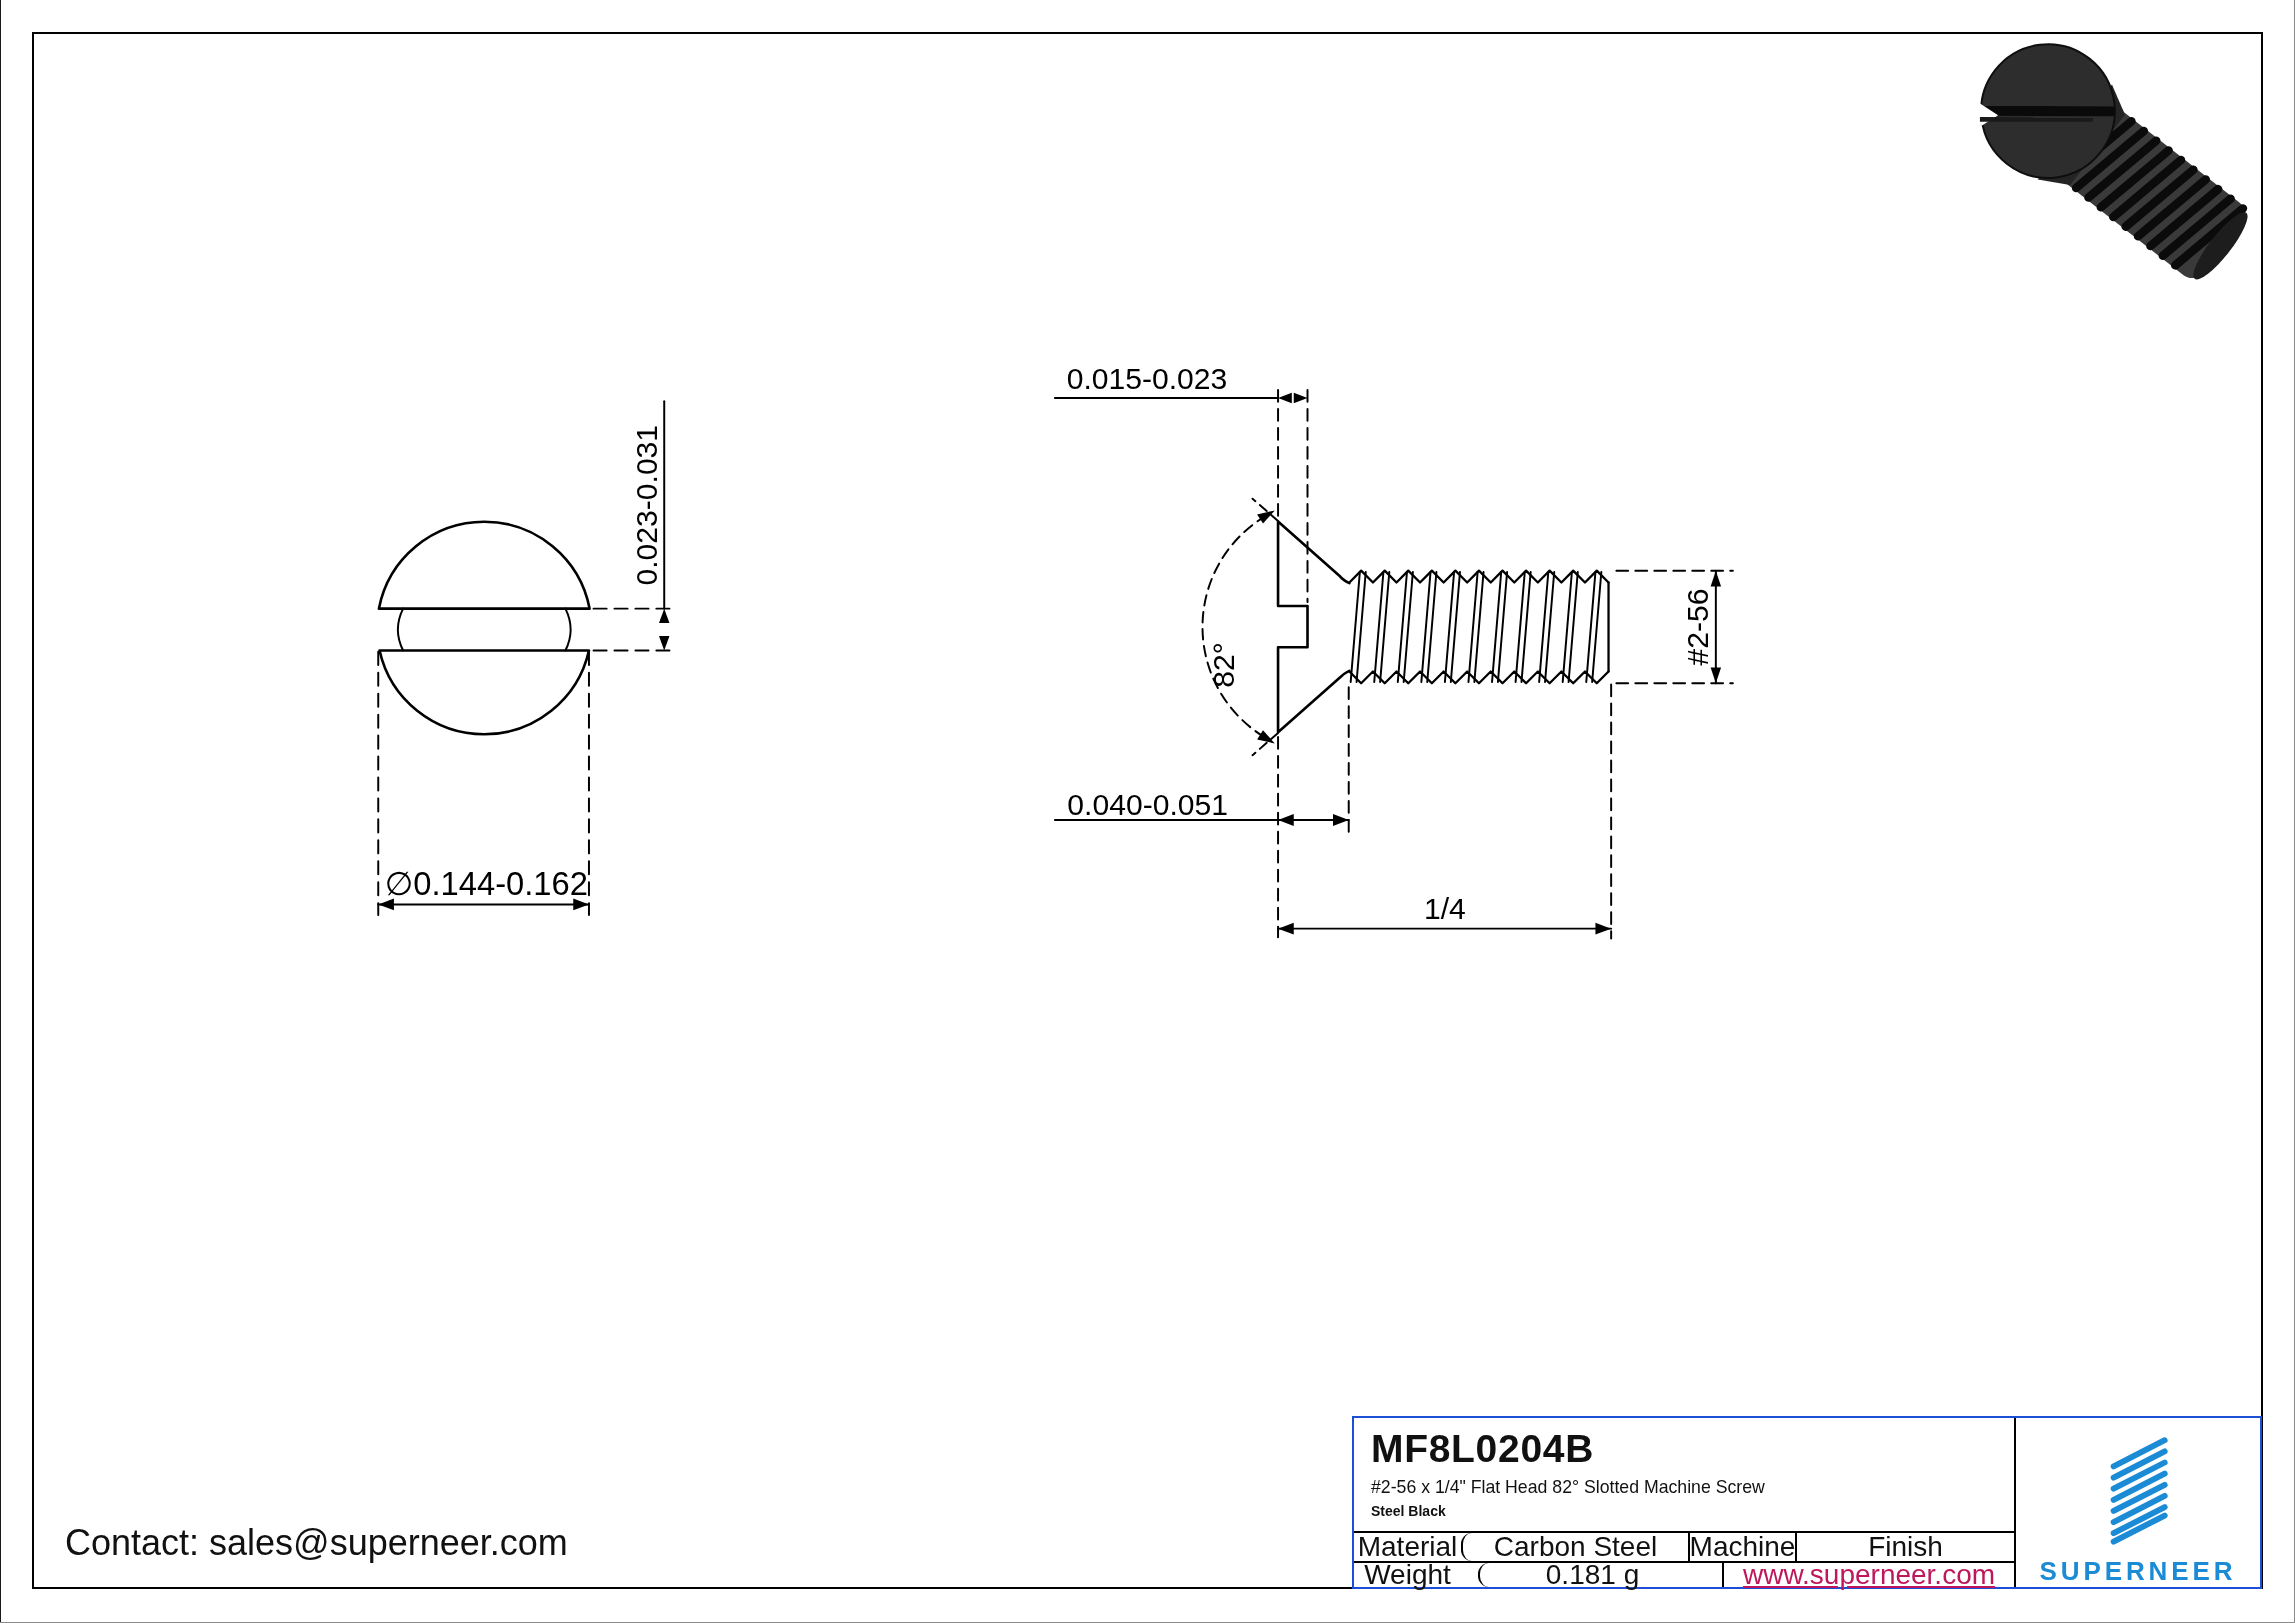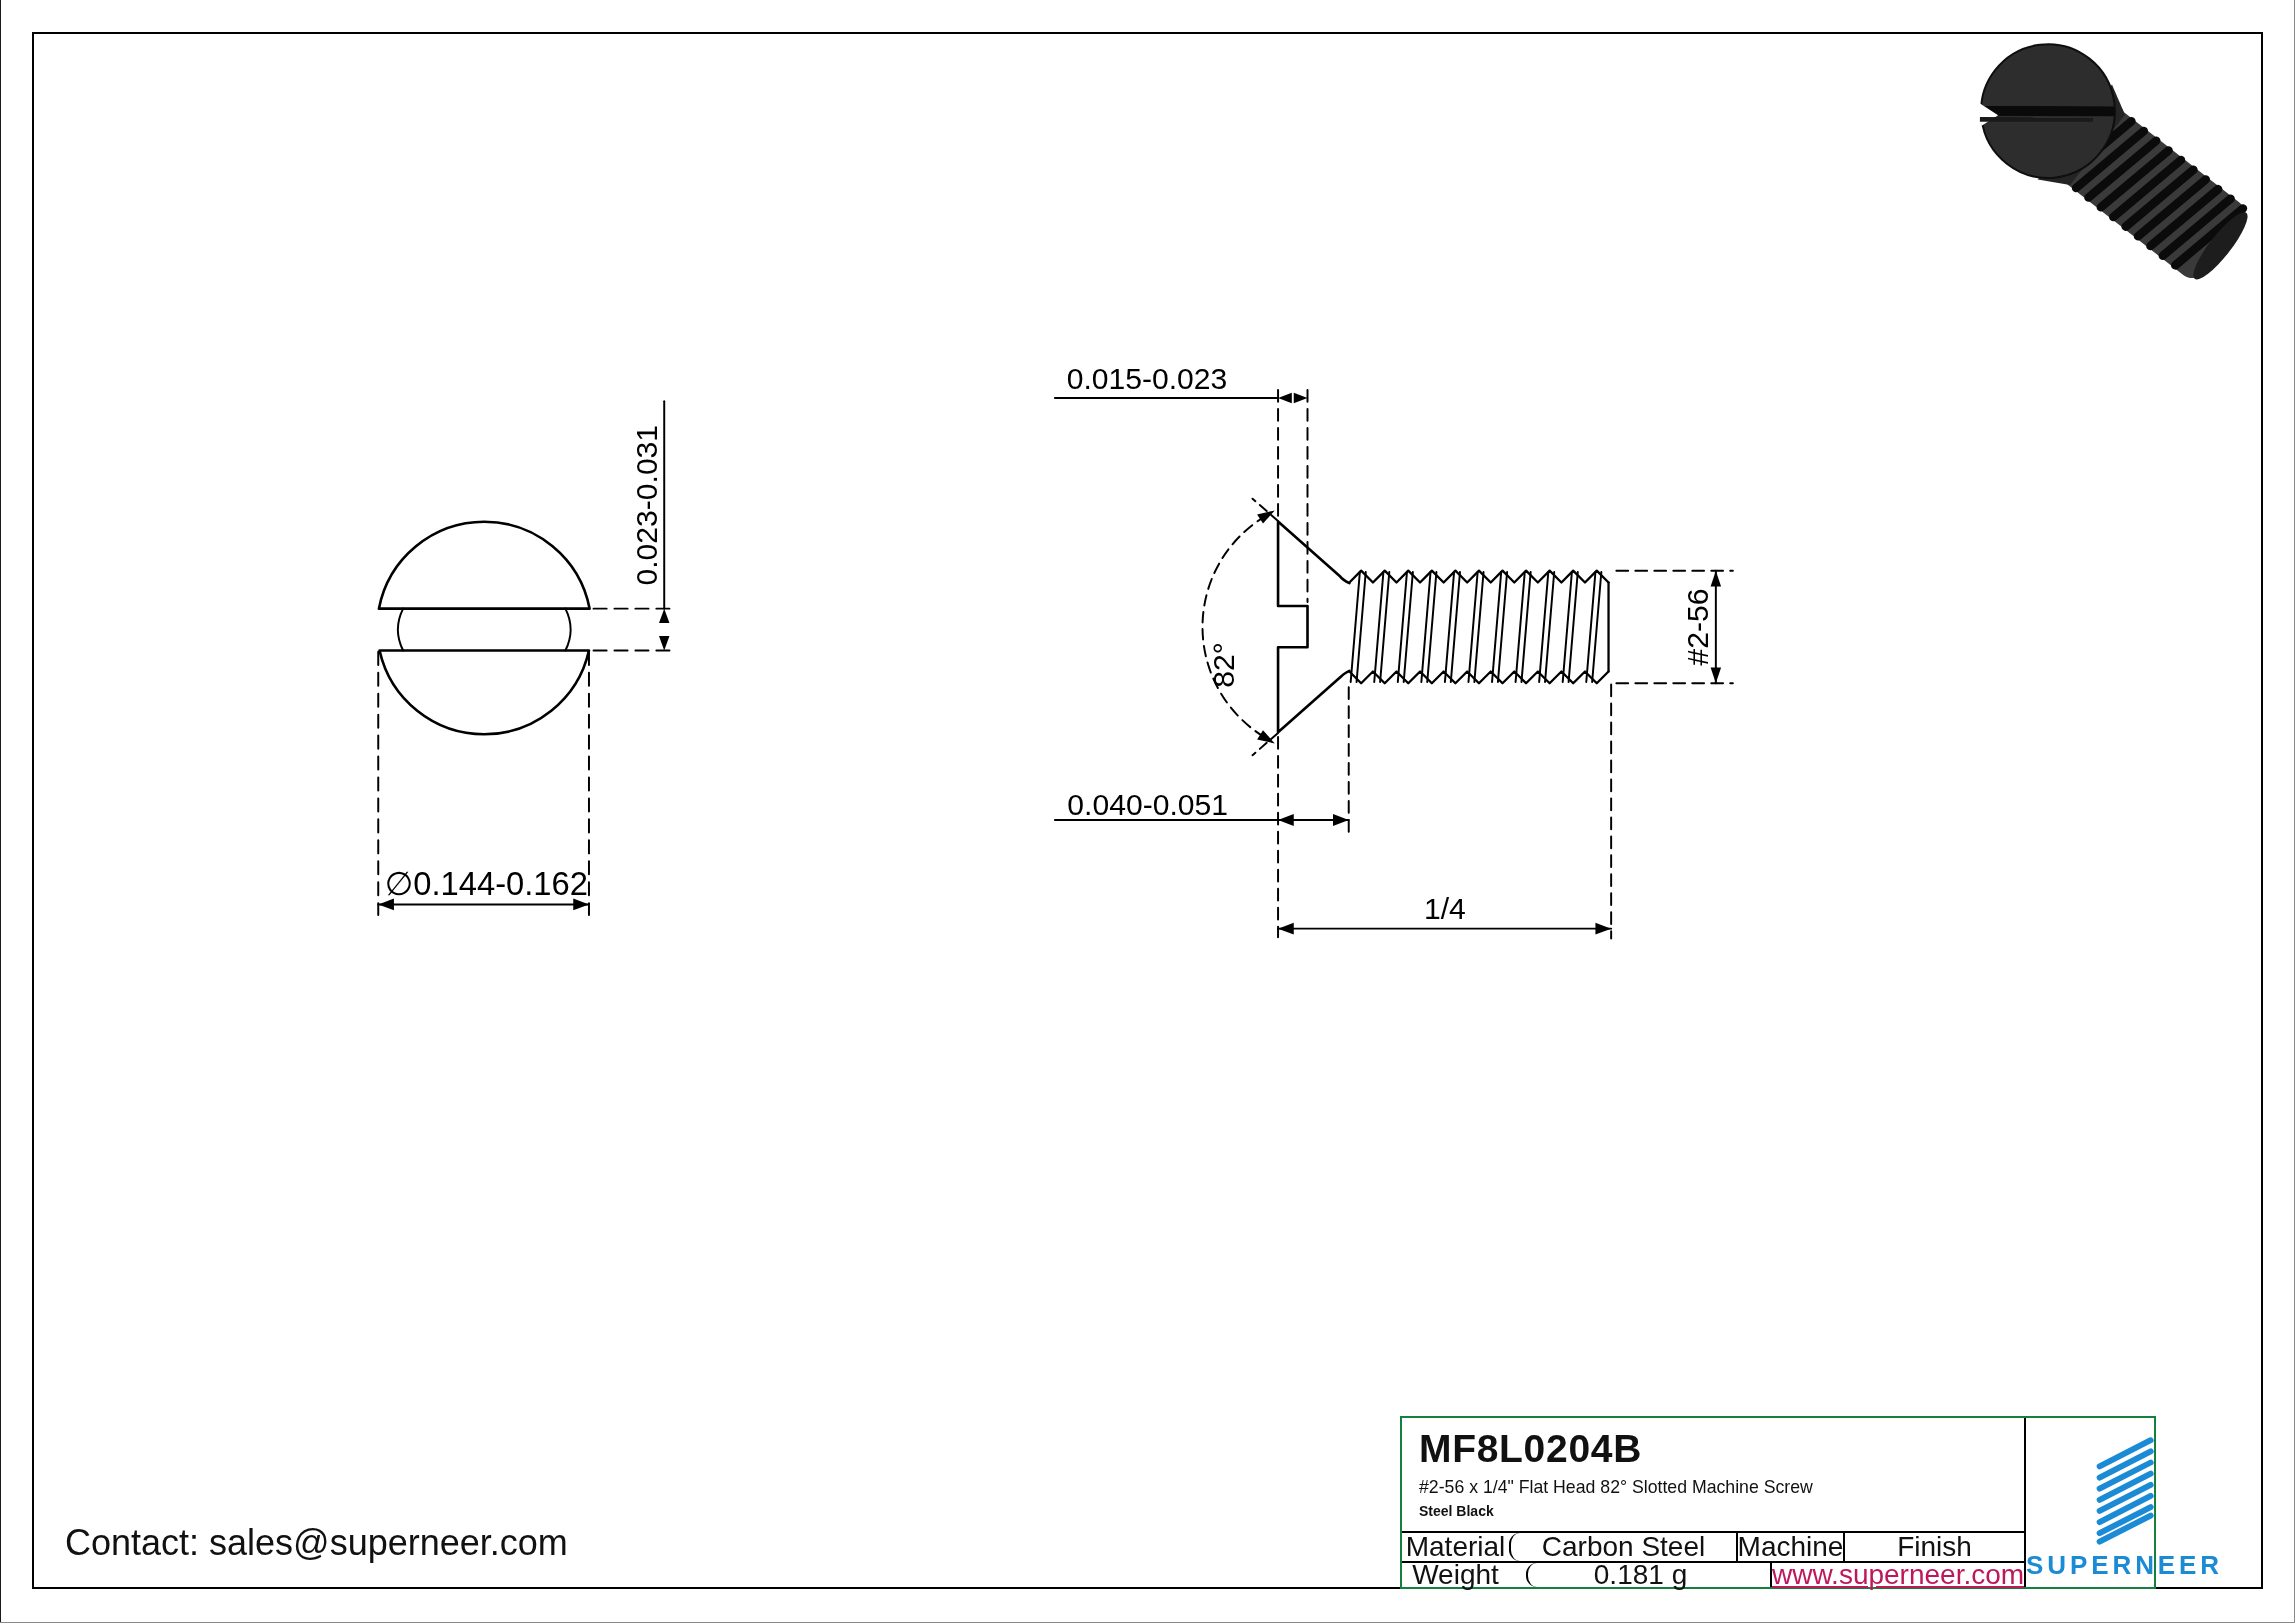--- a/index.html
+++ b/index.html
@@ -11,37 +11,37 @@
   .edge-left{position:absolute;left:0;top:0;width:1.3px;height:1623px;background:#1a1a1a;}
   .edge-right{position:absolute;right:0;top:0;width:1.3px;height:1623px;background:#8a8a8a;}
   .edge-bottom{position:absolute;left:0;bottom:0;width:2295px;height:1.3px;background:#8a8a8a;}
   
   .frame{position:absolute;left:32px;top:32px;width:2231px;height:1557px;
     border:2px solid #000;box-sizing:border-box;}
   
   .views-svg{position:absolute;left:0;top:0;}
   .screw3d-svg{position:absolute;left:1951px;top:18.3px;}
   
-  .title-block{position:absolute;left:1352px;top:1416px;width:756px;height:173px;
-    border:2px solid #15803d;box-sizing:border-box;display:flex;background:#fff;margin-left:48px;}
+  .title-block{position:absolute;left:1352px;top:1416px;width:910px;height:173px;
+    border:2px solid #1d4ed8;box-sizing:border-box;display:flex;background:#fff;}
   .tb-left{width:662px;display:flex;flex-direction:column;border-right:2px solid #000;box-sizing:border-box;}
   .tb-desc{height:113px;box-sizing:border-box;padding:9.2px 0 0 17px;}
   .tb-part{font-size:39px;font-weight:bold;letter-spacing:0.7px;line-height:43px;}
   .tb-d1{font-size:17.7px;line-height:23.6px;margin-top:5.9px;}
   .tb-d2{font-size:14px;line-height:22px;font-weight:bold;}
   .tb-row{display:flex;border-top:2px solid #000;box-sizing:border-box;flex:0 0 auto;}
   .tb-row1{height:30px;}
   .tb-row2{height:25.5px;flex:1 1 auto;gap:17px;}
   .tb-cell{display:flex;align-items:center;justify-content:center;font-size:28px;
     box-sizing:border-box;height:100%;}
   .bl{border-left:2px solid #000;}
   .w164{width:107px;} .w347{width:227px;border-radius:11px;} .w163{width:107px;} .w335{flex:1;}
   .w501{flex:1;}
   .link{color:#be185d;text-decoration:underline;}
-  .tb-logo{flex:1;display:flex;flex-direction:column;align-items:center;justify-content:flex-start;}
+  .tb-logo{flex:1;display:flex;flex-direction:column;align-items:center;justify-content:space-between;}
   .brand-name{color:#1b8bd5;font-weight:bold;font-size:26px;letter-spacing:3.9px;margin-top:5.2px;}
   
   .contact{position:absolute;left:65px;top:1522px;font-size:36px;color:#111;letter-spacing:0px;}
 </style>
 </head>
 <body>
 
 <div class="canvas">
 
   <div class="edge-left"></div>

